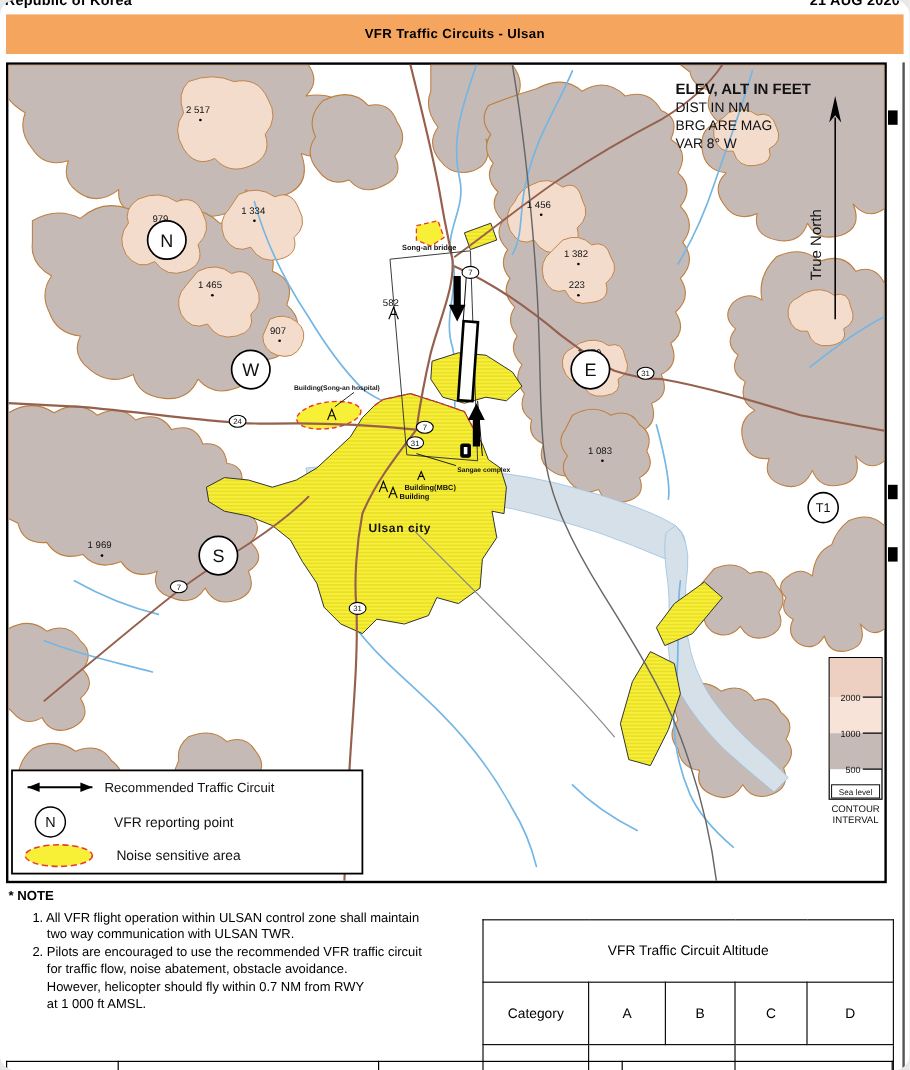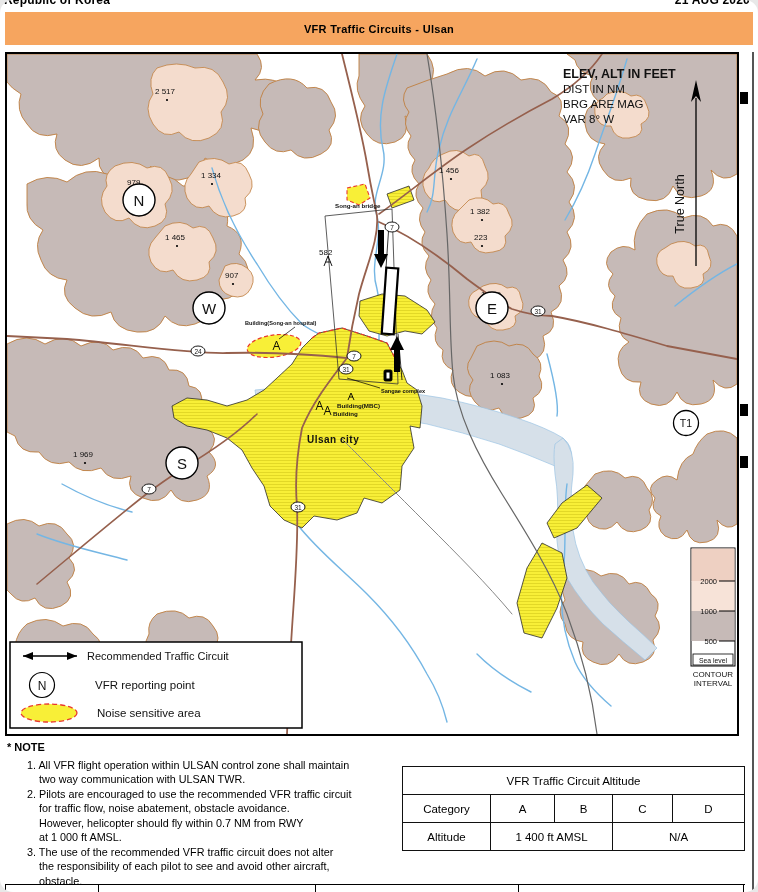--- a/index.html
+++ b/index.html
@@ -13,21 +13,21 @@
   .titlebar span{font-size:11px;font-weight:bold;letter-spacing:.3px;}
   .mapframe{position:absolute;left:5px;top:52px;width:734px;height:684px;border:2px solid #000;
             box-sizing:border-box;background:#fff;}
   .edgetick{position:absolute;left:740px;width:8px;height:12px;background:#000;}
   .edgeline{position:absolute;left:752px;top:52px;width:2px;height:838px;background:#555;}
   .notes{position:absolute;left:7px;top:740px;width:392px;font-size:10.8px;line-height:14.5px;}
   .notes .nh{font-size:11px;margin-bottom:3px;font-weight:bold;}
   .notes .ni{white-space:pre-wrap;margin-left:20px;}
   table.alt{position:absolute;left:402px;top:766px;border-collapse:collapse;table-layout:fixed;
             font-size:11.5px;}
-  table.alt td{border:1.2px solid #111;text-align:center;padding:0;height:27px;}
+  table.alt td{border:1.2px solid #111;text-align:center;padding:12px;height:27px;}
   .bgrid{position:absolute;left:5px;top:884px;width:740px;border-top:1.2px solid #000;}
   .bstub{position:absolute;top:884px;width:1.2px;height:8px;background:#000;}
   svg text{font-family:"Liberation Sans",sans-serif;fill:#111;}
 </style>
 </head>
 <body>
 
 <div class="page">
 
   <div class="hdr left">Republic of Korea</div>
@@ -289,23 +289,20 @@
   <div class="edgeline"></div>
 
   <div class="notes">
     <div class="nh">* NOTE</div>
     <div class="ni">1. All VFR flight operation within ULSAN control zone shall maintain
     two way communication with ULSAN TWR.</div>
     <div class="ni">2. Pilots are encouraged to use the recommended VFR traffic circuit
     for traffic flow, noise abatement, obstacle avoidance.
     However, helicopter should fly within 0.7 NM from RWY
     at 1 000 ft AMSL.</div>
-    <div class="ni">3. The use of the recommended VFR traffic circuit does not alter
-    the responsibility of each pilot to see and avoid other aircraft,
-    obstacle.</div>
   </div>
 
   <table class="alt">
     <colgroup>
         <col style="width:88px">
         <col style="width:64px">
         <col style="width:58px">
         <col style="width:60px">
         <col style="width:72px">
       </colgroup>

